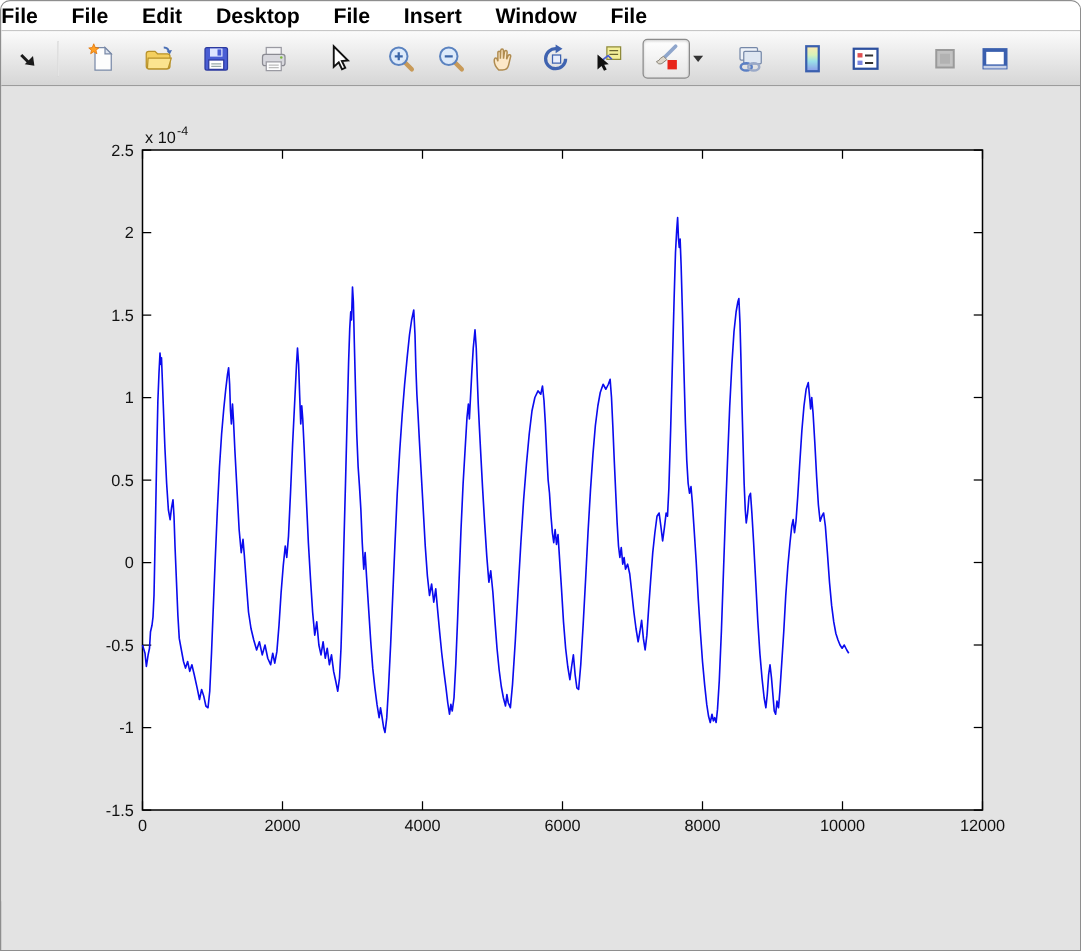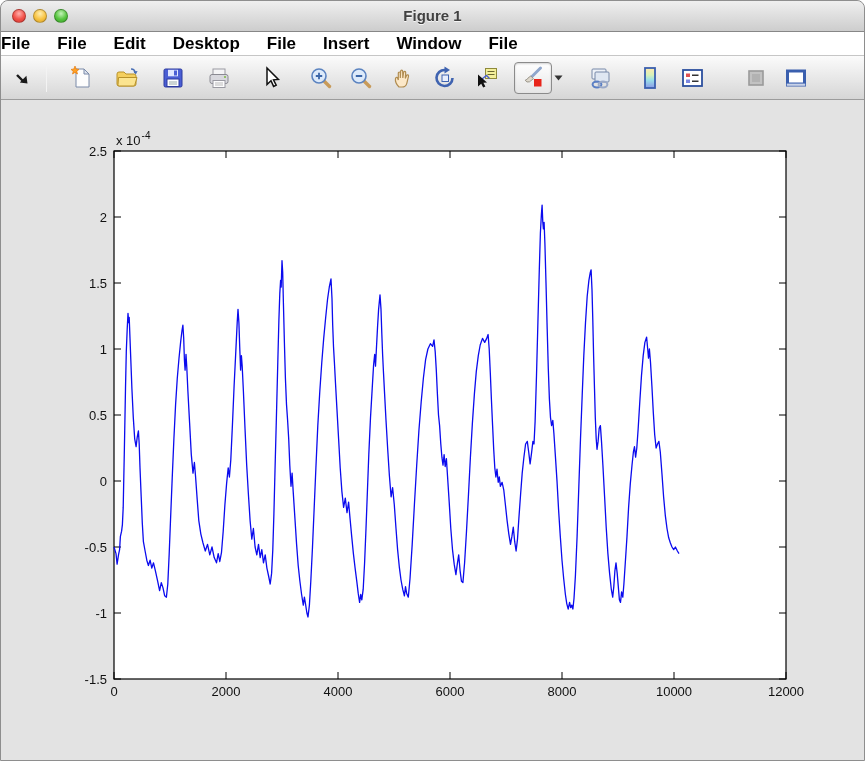--- a/index.html
+++ b/index.html
@@ -47,28 +47,20 @@
   
   .figure-canvas { height:652px; background:#e3e3e3; position:relative; }
   .figure-canvas svg { display:block; }
   text { font-family:"Liberation Sans", sans-serif; }
 </style>
 </head>
 <body>
 
 <div class="window">
 
-  <div class="titlebar">
-    <div class="lights">
-      <span class="light red"></span>
-      <span class="light yellow"></span>
-      <span class="light green"></span>
-    </div>
-    <div class="title">Figure 1</div>
-  </div>
 
   <div class="menubar" id="menubar">
       <span class="menu-item">File</span>
       <span class="menu-item">File</span>
       <span class="menu-item">Edit</span>
       <span class="menu-item">Desktop</span>
       <span class="menu-item">File</span>
       <span class="menu-item">Insert</span>
       <span class="menu-item">Window</span>
       <span class="menu-item">File</span>

